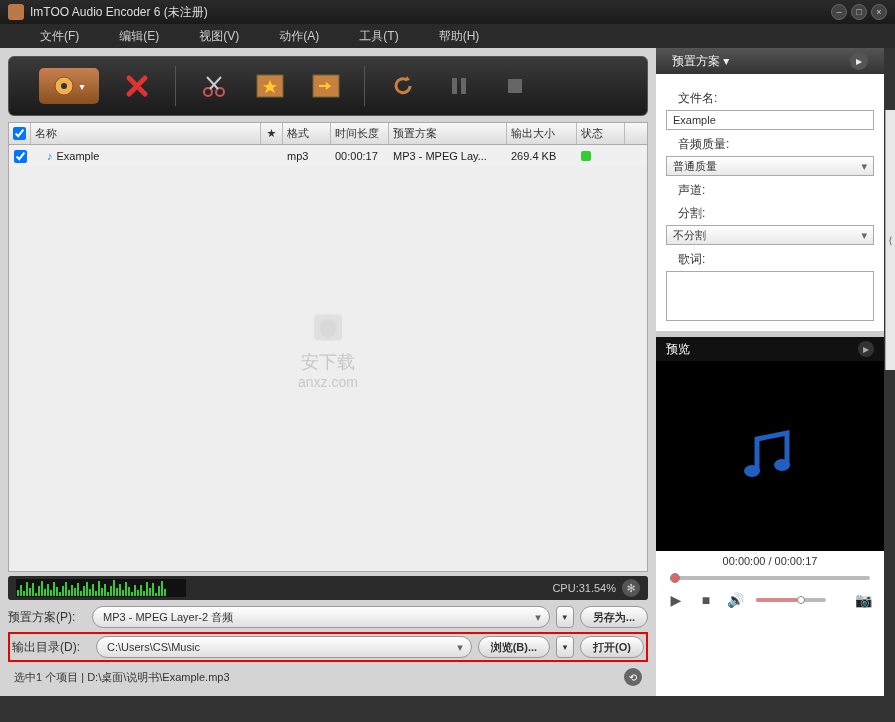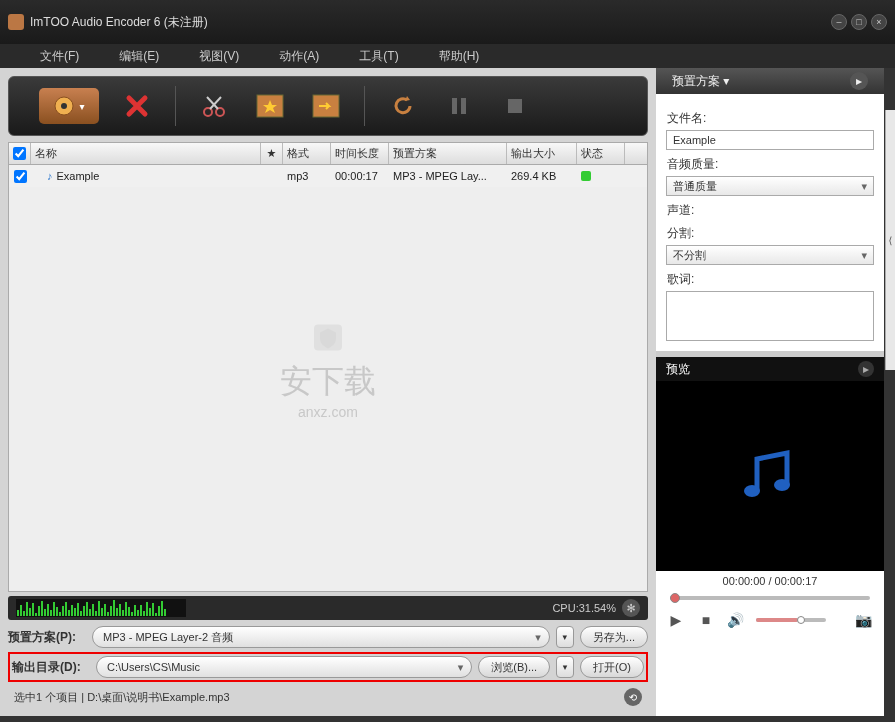--- a/index.html
+++ b/index.html
@@ -1,18 +1,18 @@
 <!DOCTYPE html>
 <html><head>
 <meta charset="utf-8">
 <style>
 * { margin: 0; padding: 0; box-sizing: border-box; font-family: "Microsoft YaHei", Arial, sans-serif; }
 body { background: #333; width: 895px; height: 722px; overflow: hidden; position: relative; }
 
-.titlebar { height: 44px; background: linear-gradient(#2a2a2a, #1a1a1a); display: flex; align-items: center; padding: 0 8px; color: #ddd; font-size: 12px; }
+.titlebar { height: 24px; background: linear-gradient(#2a2a2a, #1a1a1a); display: flex; align-items: center; padding: 0 8px; color: #ddd; font-size: 12px; }
 .titlebar .logo { width: 16px; height: 16px; background: #b74; border-radius: 3px; margin-right: 6px; }
 .titlebar .winbtns { margin-left: auto; display: flex; gap: 4px; }
 .titlebar .winbtn { width: 16px; height: 16px; background: #444; border: 1px solid #666; border-radius: 50%; display: flex; align-items: center; justify-content: center; color: #ccc; font-size: 9px; cursor: pointer; }
 
 .menubar { height: 24px; background: #2a2a2a; display: flex; align-items: center; padding: 0 40px; color: #ccc; font-size: 12px; gap: 40px; }
 .menubar span { cursor: pointer; }
 
 .main-area { display: flex; height: 648px; }
 .left-col { width: 656px; display: flex; flex-direction: column; padding: 8px; background: #d4d4d4; }
 .right-col { width: 228px; display: flex; flex-direction: column; background: #fff; }
@@ -36,31 +36,31 @@
 .hc.size { width: 70px; }
 .hc.stat { width: 48px; }
 
 .watermark { position: absolute; left: 50%; top: 50%; transform: translate(-50%,-50%); color: #ccc; font-size: 18px; text-align: center; pointer-events: none; }
 
 .cpu-bar { height: 24px; background: #2a2a2a; margin-top: 4px; display: flex; align-items: center; padding: 0 8px; justify-content: space-between; color: #ccc; font-size: 11px; border-radius: 3px; }
 .cpu-graph { width: 170px; height: 18px; background: #111; display: flex; align-items: flex-end; gap: 1px; padding: 1px; }
 .cpu-graph span { width: 2px; background: #3c3; }
 
 .form-row { display: flex; align-items: center; font-size: 12px; color: #333; margin-top: 6px; gap: 6px; }
-.form-row label { width: 78px; font-weight: bold; }
+.form-row label { width: 78px; }
 .combo { flex: 1; height: 22px; background: linear-gradient(#fff,#e0e0e0); border: 1px solid #999; border-radius: 11px; padding: 0 10px; display: flex; align-items: center; font-size: 11px; cursor: pointer; position: relative; }
 .combo::after { content: "▾"; position: absolute; right: 8px; color: #666; }
-.btn { height: 22px; background: linear-gradient(#fff,#d8d8d8); border: 1px solid #999; border-radius: 11px; padding: 0 12px; font-size: 11px; display: flex; align-items: center; cursor: pointer; }
+.btn { height: 22px; background: linear-gradient(#fff,#d8d8d8); border: 1px solid #999; border-radius: 11px; padding: 0 12px; font-size: 11px; display: flex; align-items: center; cursor: pointer; font-weight: bold; }
 .redbox { border: 2px solid #e00; padding: 2px; }
 
 .status-line { height: 22px; background: #d4d4d4; font-size: 11px; color: #333; display: flex; align-items: center; padding: 0 6px; margin-top: 4px; }
 
 .preset-hdr { height: 26px; background: linear-gradient(#555,#333); color: #eee; font-size: 12px; display: flex; align-items: center; padding: 0 16px; justify-content: space-between; }
 .side-form { padding: 10px; font-size: 12px; color: #333; }
-.side-form .lbl { margin: 6px 1px 3px; }
+.side-form .lbl { margin: 6px 12px 3px; }
 .sel { width: 100%; height: 20px; border: 1px solid #aaa; background: linear-gradient(#fff,#e8e8e8); font-size: 11px; padding: 0 6px; display: flex; align-items: center; position: relative; cursor: pointer; }
 .sel::after { content: "▾"; position: absolute; right: 6px; color: #666; }
 .txtfield { width: 100%; height: 20px; border: 1px solid #aaa; padding: 0 6px; font-size: 11px; display: flex; align-items: center; }
 .txtarea { width: 100%; height: 50px; border: 1px solid #aaa; background: #fff; }
 
 .preview-hdr { height: 24px; background: #111; color: #fff; font-size: 12px; display: flex; align-items: center; padding: 0 10px; justify-content: space-between; }
 .preview-box { height: 190px; background: #000; display: flex; align-items: center; justify-content: center; }
 .time-line { text-align: center; font-size: 11px; color: #333; padding: 4px; }
 .slider { height: 14px; display: flex; align-items: center; padding: 0 14px; }
 .slider-track { flex: 1; height: 4px; background: #bbb; border-radius: 2px; position: relative; }
@@ -178,21 +178,21 @@
         <div class="hc size">269.4 KB</div>
         <div class="hc stat">
             <span style="width:10px;height:10px;background:#3c3;border-radius:2px;display:inline-block"></span>
           </div>
       </div>
       <div class="watermark">
         <svg width="40" height="40" style="opacity:.4">
             <rect x="6" y="10" width="28" height="26" rx="4" fill="#ccc"></rect>
             <path d="M20 14 l8 4 v6 c0 5-4 8-8 10 c-4-2-8-5-8-10 v-6z" fill="#bbb"></path>
           </svg>
-        <div style="font-size:32px;color:#c8c8c8">安下载</div>
+        <div style="font-size:18px;color:#c8c8c8">安下载</div>
         <div style="font-size:14px;color:#c8c8c8">anxz.com</div>
       </div>
     </div>
 
     <div class="cpu-bar">
       <div class="cpu-graph">
         <span style="height:40%"></span>
           <span style="height:70%"></span>
           <span style="height:30%"></span>
           <span style="height:90%"></span>

